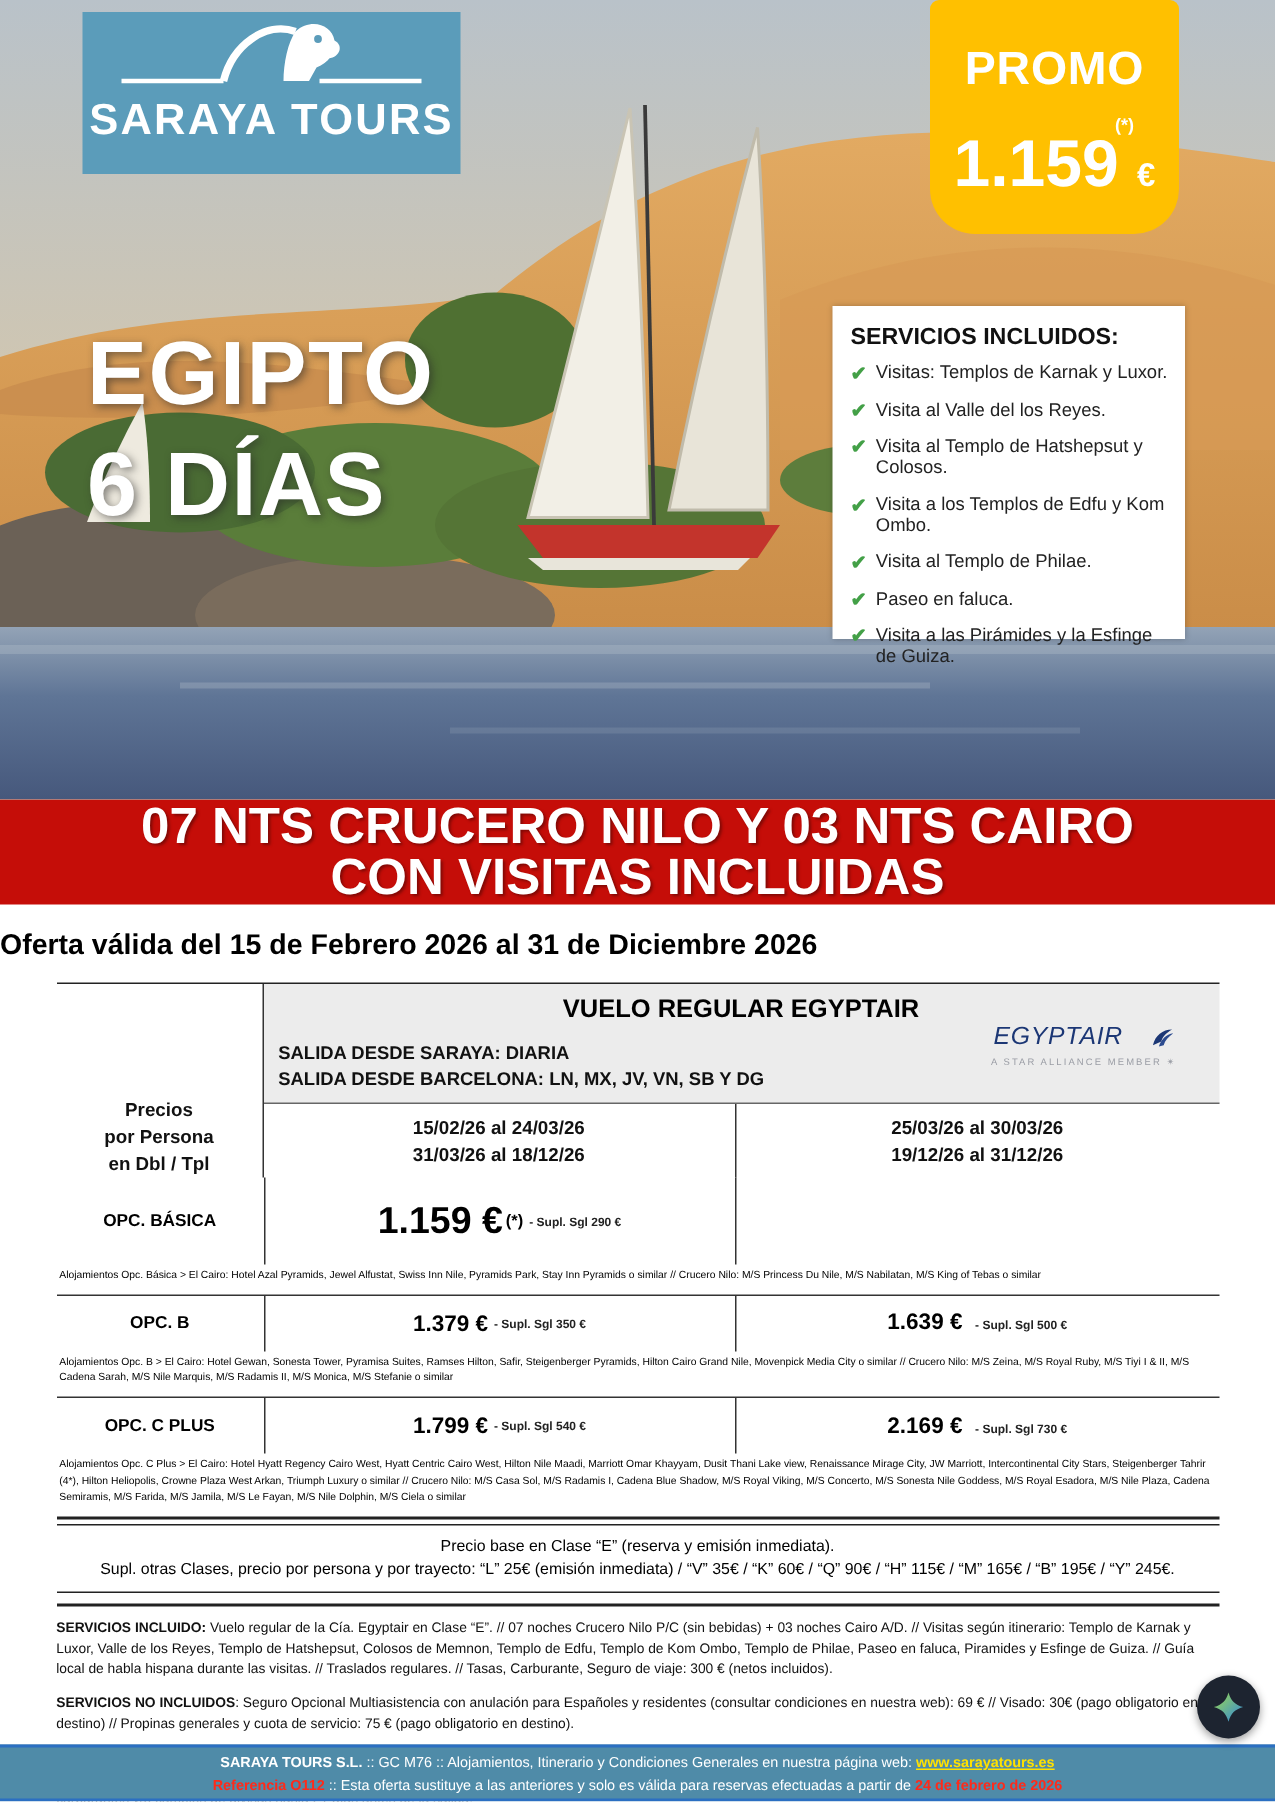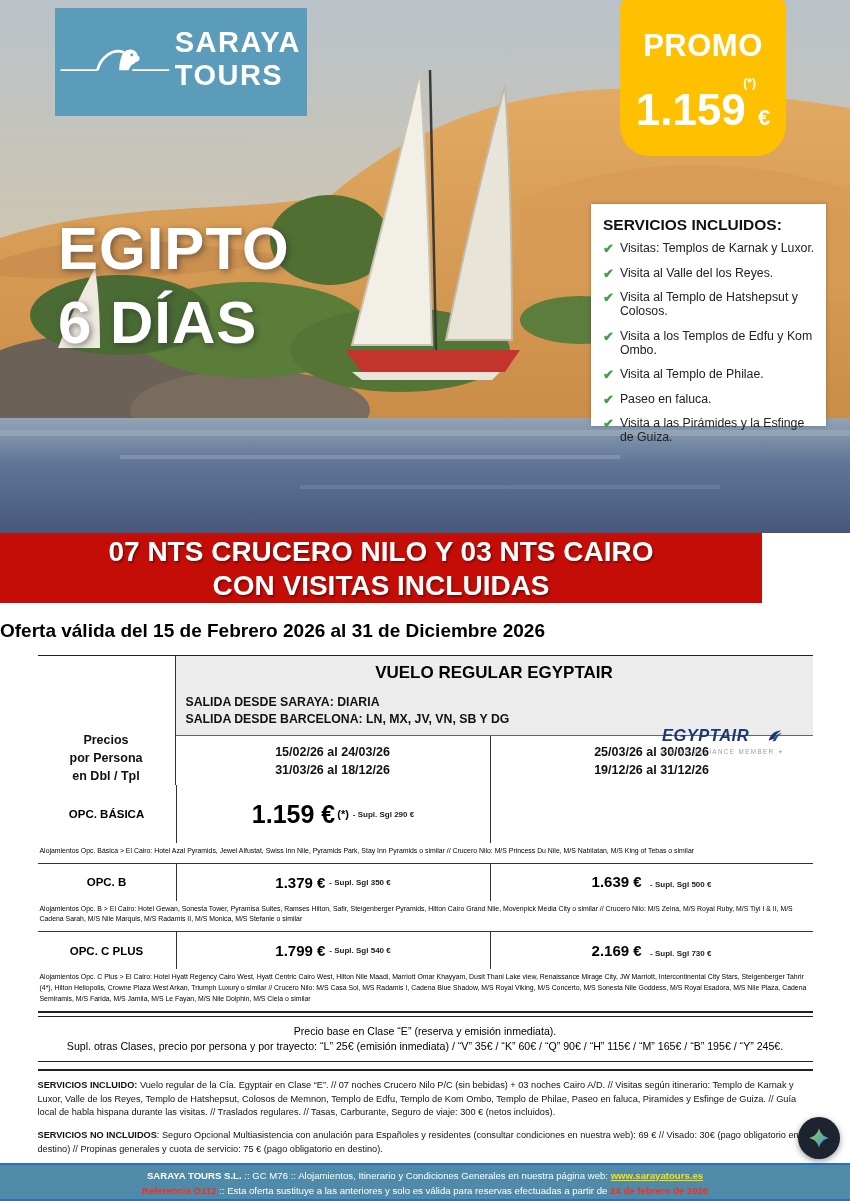--- a/index.html
+++ b/index.html
@@ -5,49 +5,49 @@
   html,body{margin:0;padding:0;background:#ffffff;}
   .page{
     position:relative;width:850px;height:1201px;margin:0 auto;overflow:hidden;
     font-family:"Liberation Sans",sans-serif;background:#ffffff;
   }
   
   .hero{position:relative;width:850px;height:533px;overflow:hidden;}
   .hero svg.photo{position:absolute;inset:0;display:block;}
   .logo-block{
     position:absolute;left:55px;top:8px;width:252px;height:108px;
-    background:#5b9cba;display:flex;flex-direction:row;align-items:center;justify-content:flex-start;
+    background:#5b9cba;display:flex;flex-direction:column;align-items:center;justify-content:flex-start;
     z-index:3;
   }
   .logo-block .brand-text{
     color:#fff;font-weight:bold;font-size:29px;letter-spacing:1.5px;margin-top:-6px;
   }
   .promo-badge{
     position:absolute;right:64px;top:0;width:166px;height:156px;background:#ffc000;
     border-radius:6px 6px 30px 30px;z-index:3;color:#fff;text-align:center;
   }
   .promo-badge .promo-label{font-size:31px;font-weight:bold;margin-top:28px;letter-spacing:0.5px;}
   .promo-badge .promo-mark{font-size:12px;font-weight:bold;text-align:right;padding-right:30px;margin-top:12px;}
   .promo-badge .promo-price{font-size:44px;font-weight:bold;line-height:40px;margin-top:0;}
   .promo-badge .promo-cur{font-size:22px;font-weight:bold;}
   .hero-title{position:absolute;left:58px;top:212px;z-index:2;color:#fff;font-weight:bold;
     text-shadow:2px 2px 6px rgba(40,40,40,.55);line-height:74px;font-size:60px;letter-spacing:1px;}
   .services-box{
     position:absolute;left:555px;top:204px;width:235px;height:222px;background:#fff;z-index:3;
-    box-shadow:0 0 4px rgba(0,0,0,.25);padding:10px 10px 8px 12px;box-sizing:border-box;margin-left:36px;
+    box-shadow:0 0 4px rgba(0,0,0,.25);padding:10px 10px 8px 12px;box-sizing:border-box;
   }
   .services-box h3{margin:2px 0 6px 0;font-size:15.5px;color:#111;}
   .services-box ul{list-style:none;margin:0;padding:0;}
   .services-box li{font-size:12.3px;color:#222;margin:0 0 9.5px 0;display:flex;align-items:baseline;}
   .check{color:#43a047;font-weight:bold;font-size:13px;margin-right:6px;transform:translateY(1px);}
   
   .red-banner{
-    width:762px;height:70px;background:#c50d08;color:#fff;text-align:center;
-    display:flex;flex-direction:column;justify-content:flex-end;
-    font-weight:bold;font-size:28px;line-height:34px;letter-spacing:0px;
+    width:850px;height:70px;background:#c50d08;color:#fff;text-align:center;
+    display:flex;flex-direction:column;justify-content:center;
+    font-weight:bold;font-size:34px;line-height:34px;letter-spacing:0px;
     text-shadow:1.5px 1.5px 2px rgba(0,0,0,.35);
   }
   .offer-validity{
     text-align:left;font-size:19px;font-weight:bold;color:#000;margin-top:17px;
   }
   
   .tbl{width:775px;margin:13px auto 0;border-top:1.6px solid #222;}
   .tbl-top{display:grid;grid-template-columns:138px 315px 322px;}
   .cell-left{
     grid-column:1;grid-row:1 / span 2;border-right:1.2px solid #333;
@@ -55,22 +55,22 @@
     font-size:12.5px;font-weight:bold;color:#111;line-height:18px;
   }
   .cell-header{
     grid-column:2 / span 2;grid-row:1;background:#ececec;border-bottom:1px solid #666;
     position:relative;height:80px;box-sizing:border-box;
   }
   .cell-header .tbl-title{text-align:center;font-size:17px;font-weight:bold;color:#000;margin-top:7px;}
   .cell-header .salidas{position:absolute;left:10px;top:38px;font-size:12.3px;font-weight:bold;color:#111;line-height:17px;}
   .egyptair{position:absolute;right:10px;top:26px;width:160px;text-align:center;}
   .egyptair .ename{
-    color:#1c3775;font-weight:bold;font-style:italic;font-size:16.5px;letter-spacing:0.5px;
-    display:inline-flex;align-items:center;gap:18px;margin-top:44px;
+    color:#1c3775;font-weight:normal;font-style:italic;font-size:16.5px;letter-spacing:0.5px;
+    display:inline-flex;align-items:center;gap:18px;
   }
   .egyptair .alliance{color:#9a9da5;font-size:6.3px;letter-spacing:1.4px;margin-top:3px;}
   .cell-date{padding:7px 0 6px;text-align:center;font-size:12.5px;font-weight:bold;color:#111;line-height:18px;}
   .cell-date.first{grid-column:2;border-right:1.2px solid #333;}
   .cell-date.second{grid-column:3;}
   .opt-row{display:grid;grid-template-columns:138px 315px 322px;align-items:center;}
   .opt-row .lbl{font-size:11.5px;font-weight:bold;text-align:center;color:#000;}
   .opt-row .p1{border-left:1.2px solid #333;border-right:1.2px solid #333;text-align:center;align-self:stretch;
     display:flex;align-items:center;justify-content:center;}
   .opt-row .p2{text-align:center;}

